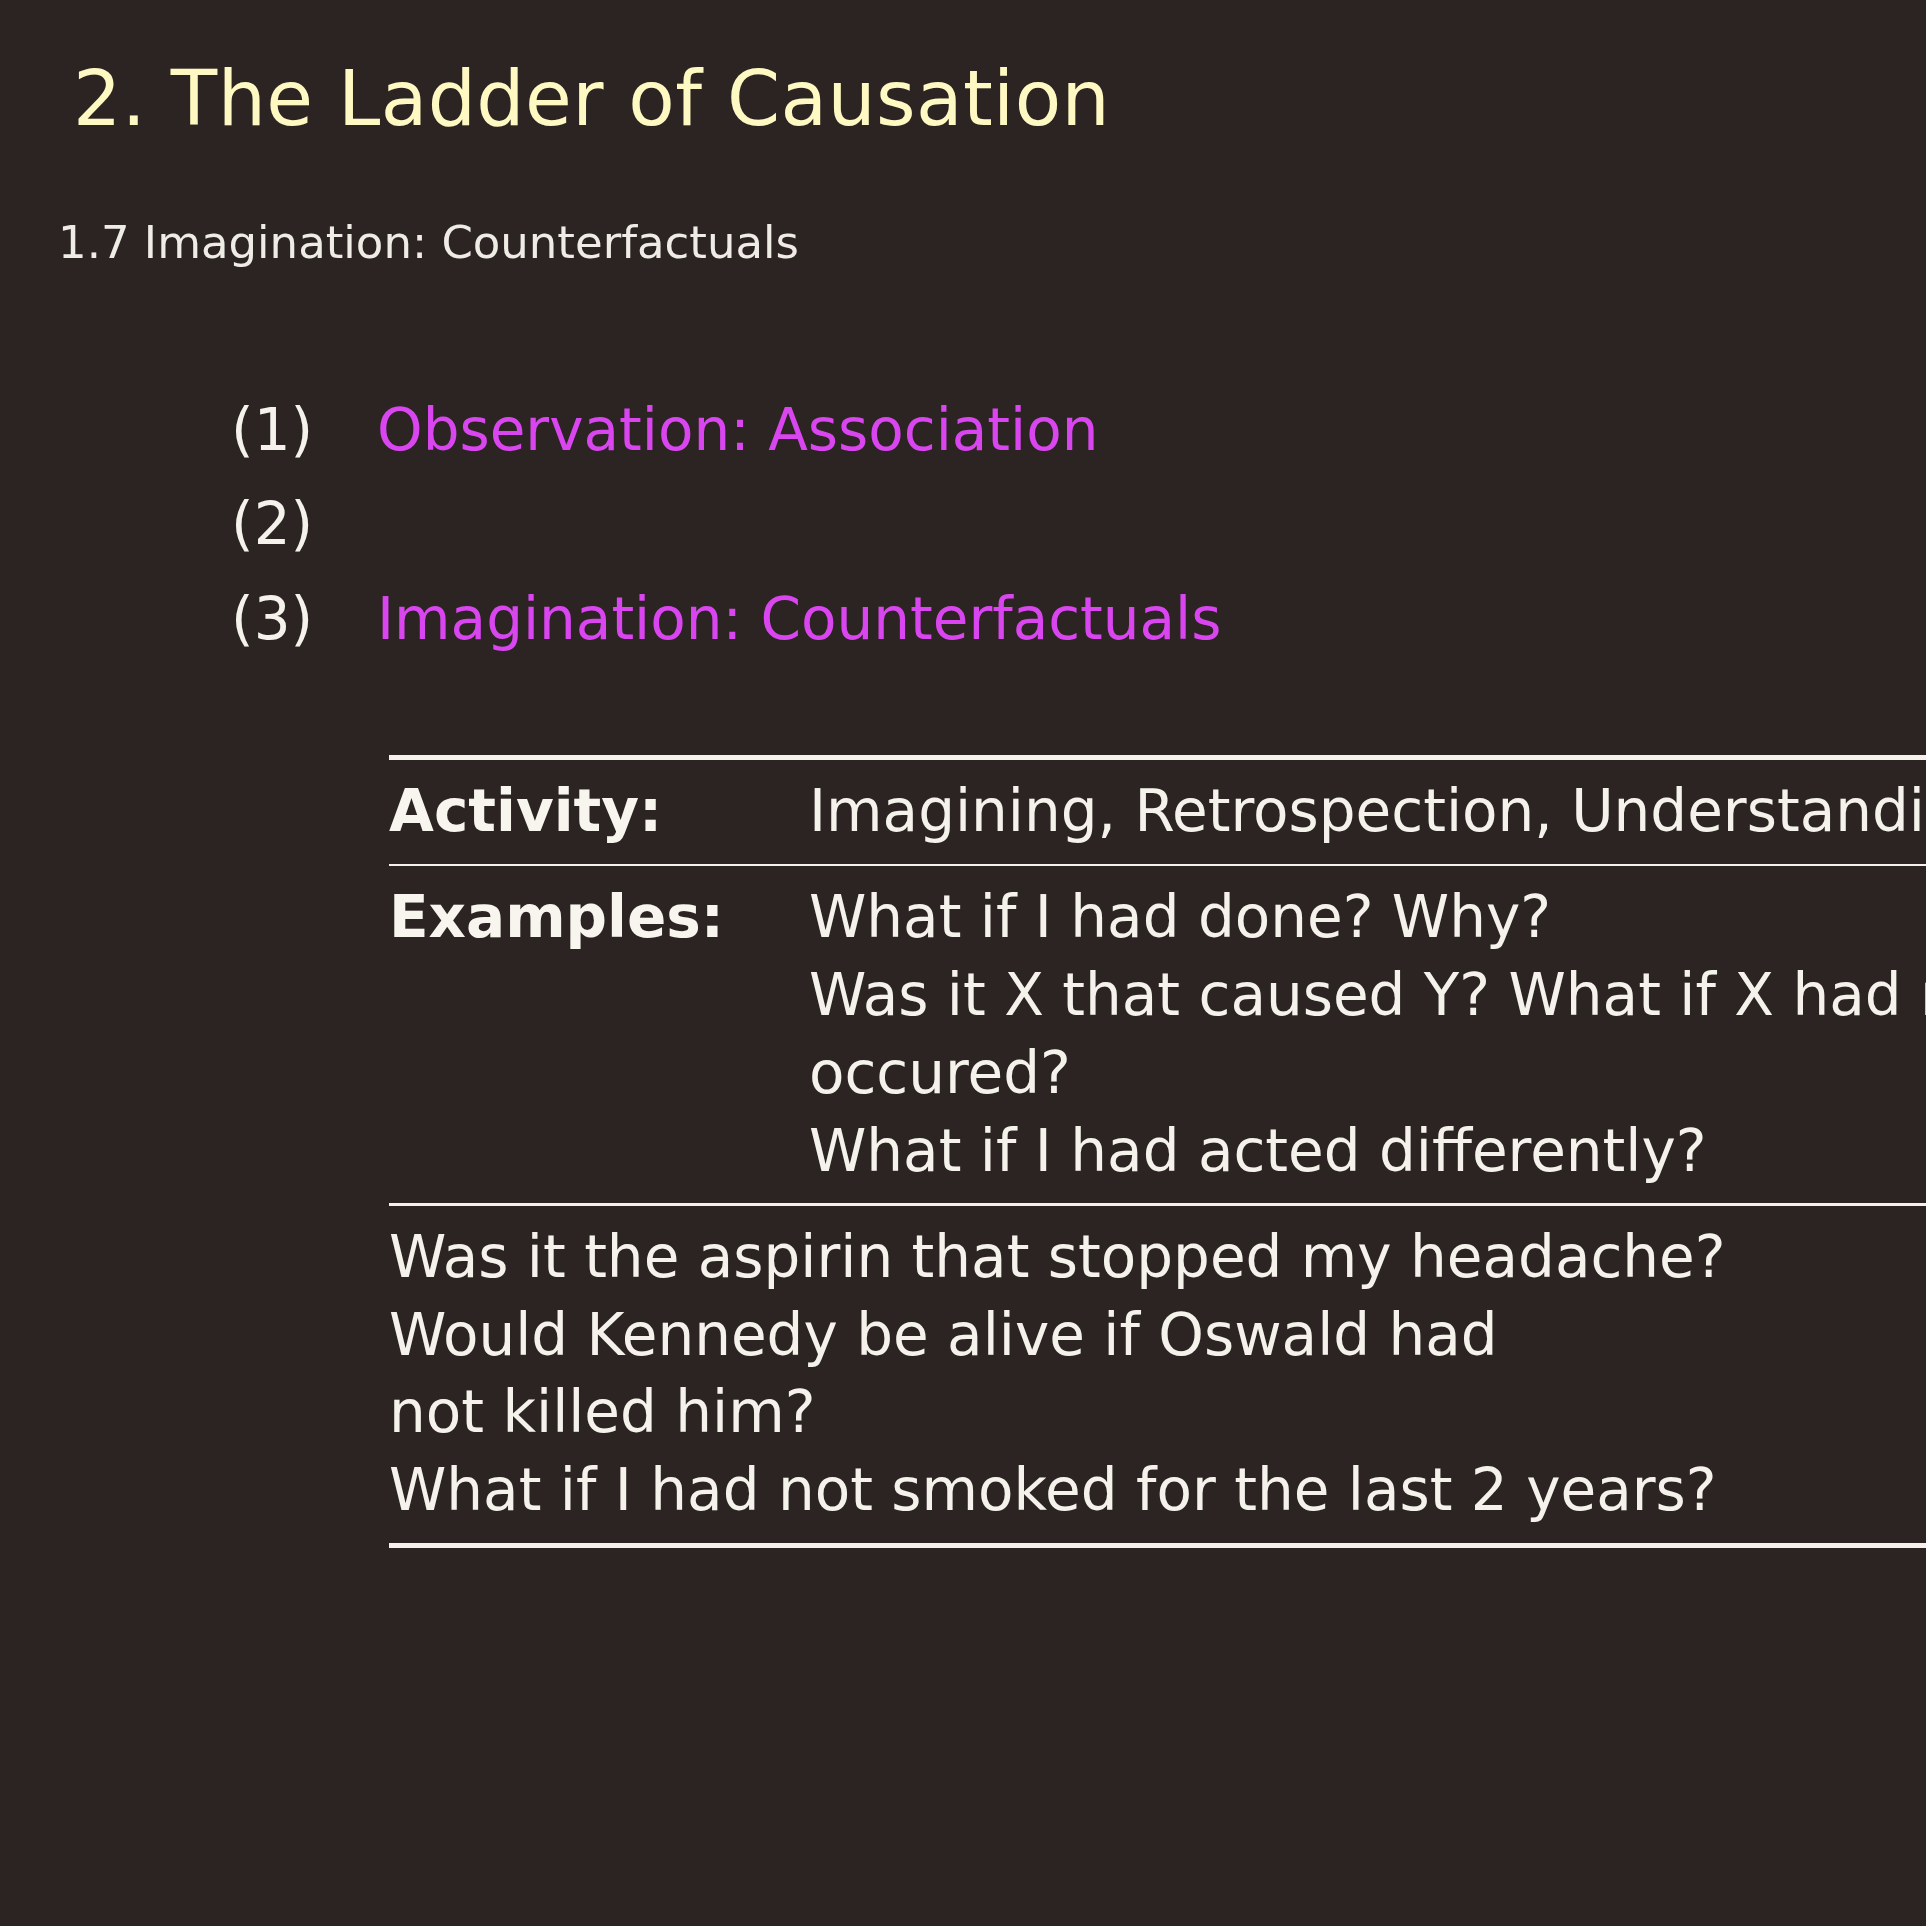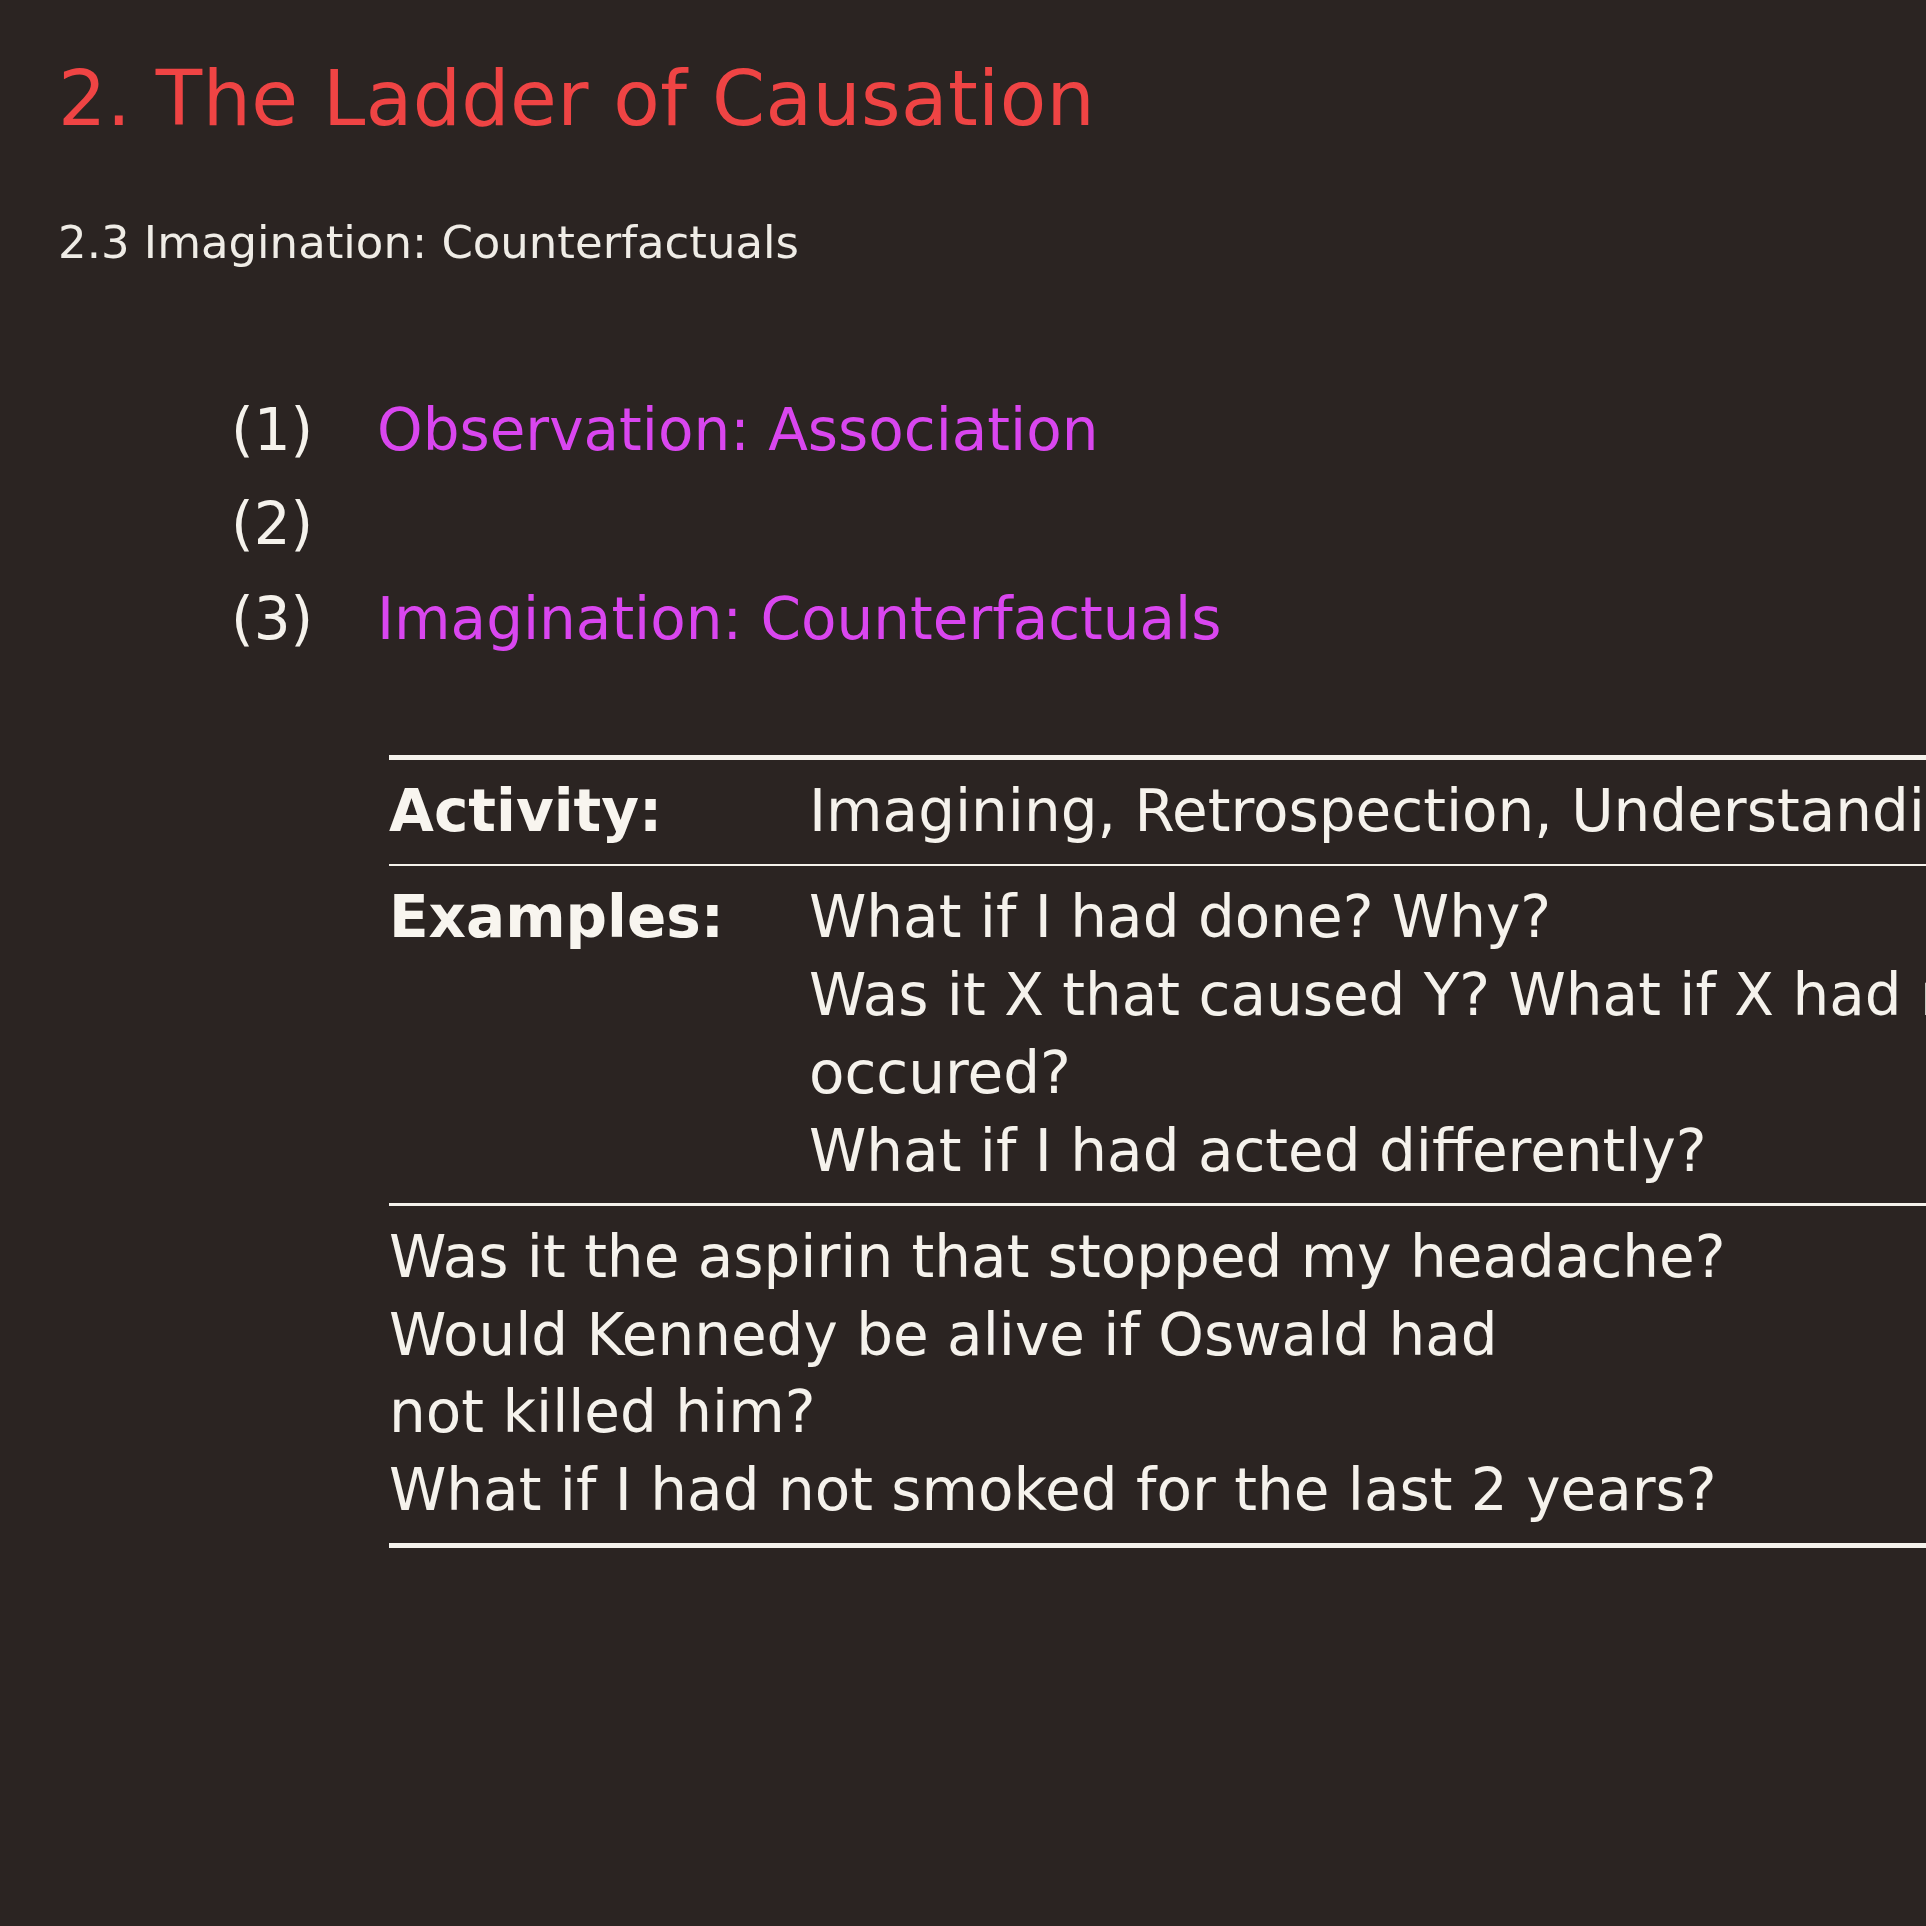--- a/index.html
+++ b/index.html
@@ -17,26 +17,26 @@
   .slide {
     position: relative;
     width: 2778px;
     height: 2084px;
     background: #2b2422;
     box-sizing: border-box;
   }
   
   .title {
     position: absolute;
-    left: 58px;
+    left: 73px;
     top: 54px;
     font-size: 76px;
     font-weight: 400;
     letter-spacing: 0.4px;
-    color: #ef4444;
+    color: #fef9c3;
     white-space: nowrap;
   }
   .subtitle {
     position: absolute;
     left: 58px;
     top: 216px;
     font-size: 45px;
     font-weight: 400;
     color: #efece6;
     white-space: nowrap;
@@ -101,21 +101,21 @@
     line-height: 1.34;
   }
   .tbl-value div { white-space: nowrap; }
 </style>
 </head>
 <body>
 
 <div class="slide">
 
   <div class="title">2. The Ladder of Causation</div>
-  <div class="subtitle">2.3 Imagination: Counterfactuals</div>
+  <div class="subtitle">1.7 Imagination: Counterfactuals</div>
 
   <div class="enum">
     <div class="enum-row">
       <span class="enum-num">(1)</span>
       <span class="enum-text">Observation: Association</span>
     </div>
     <div class="enum-row">
       <span class="enum-num">(2)</span>
     </div>
     <div class="enum-row">

